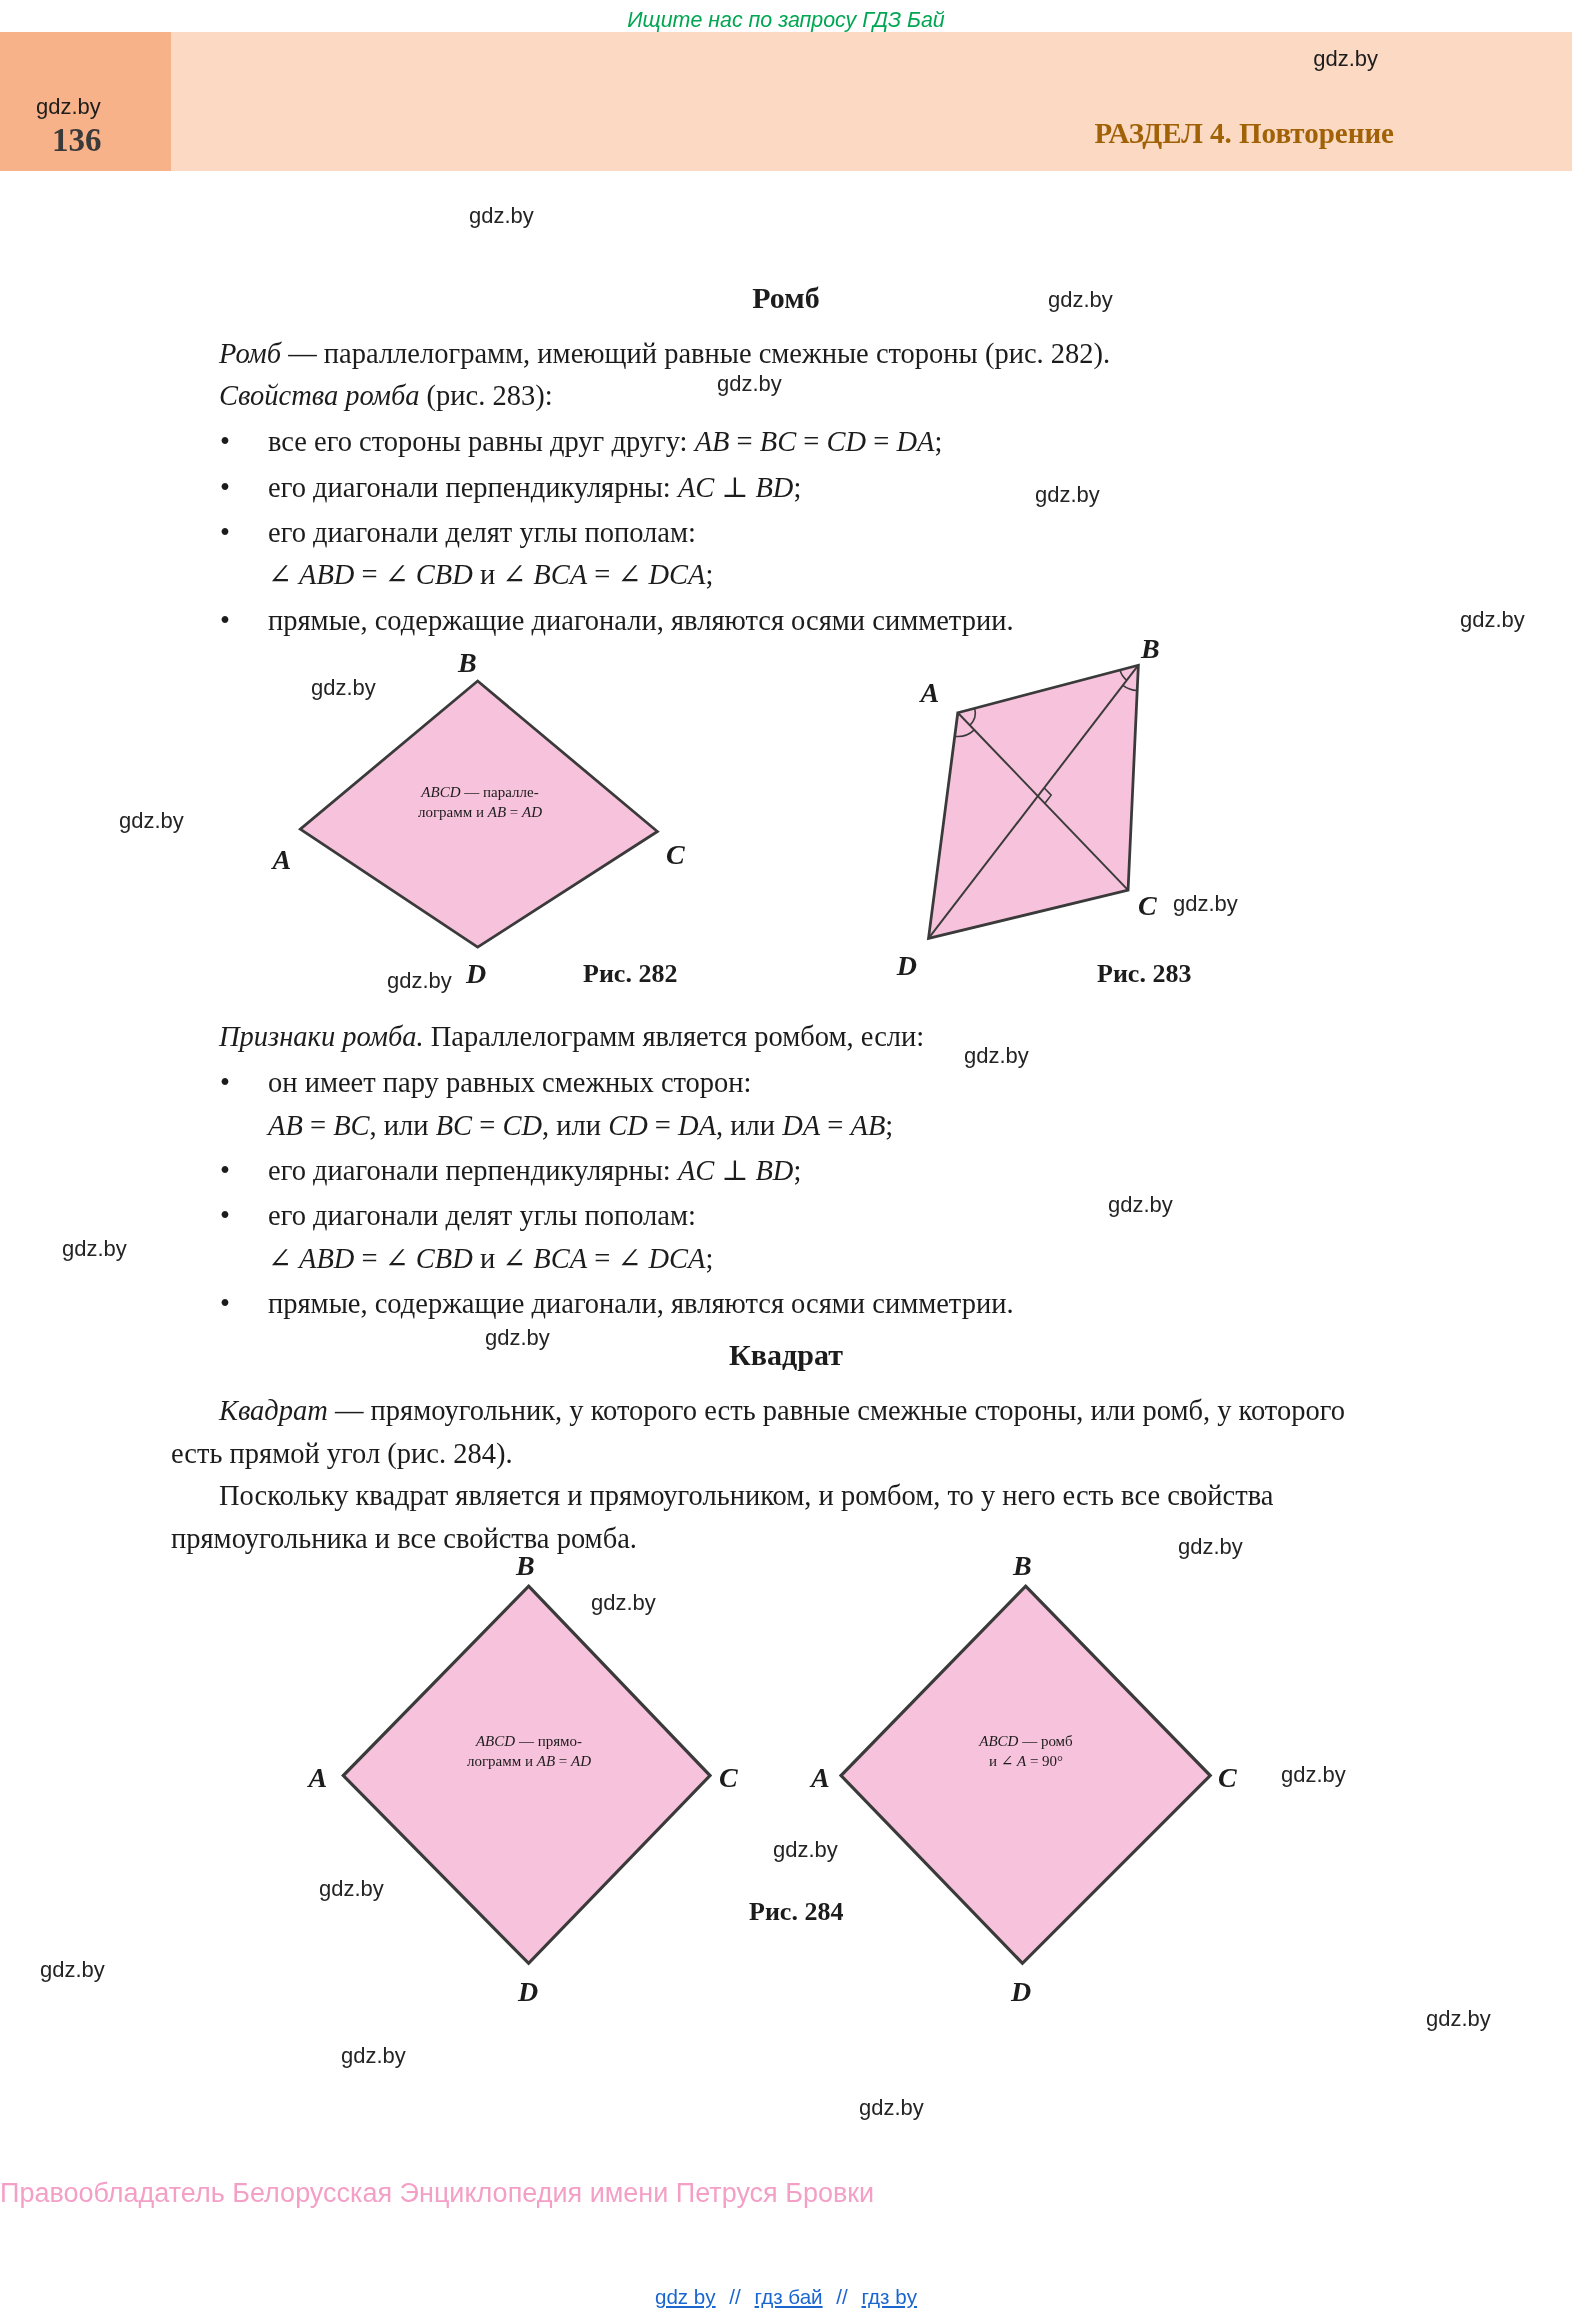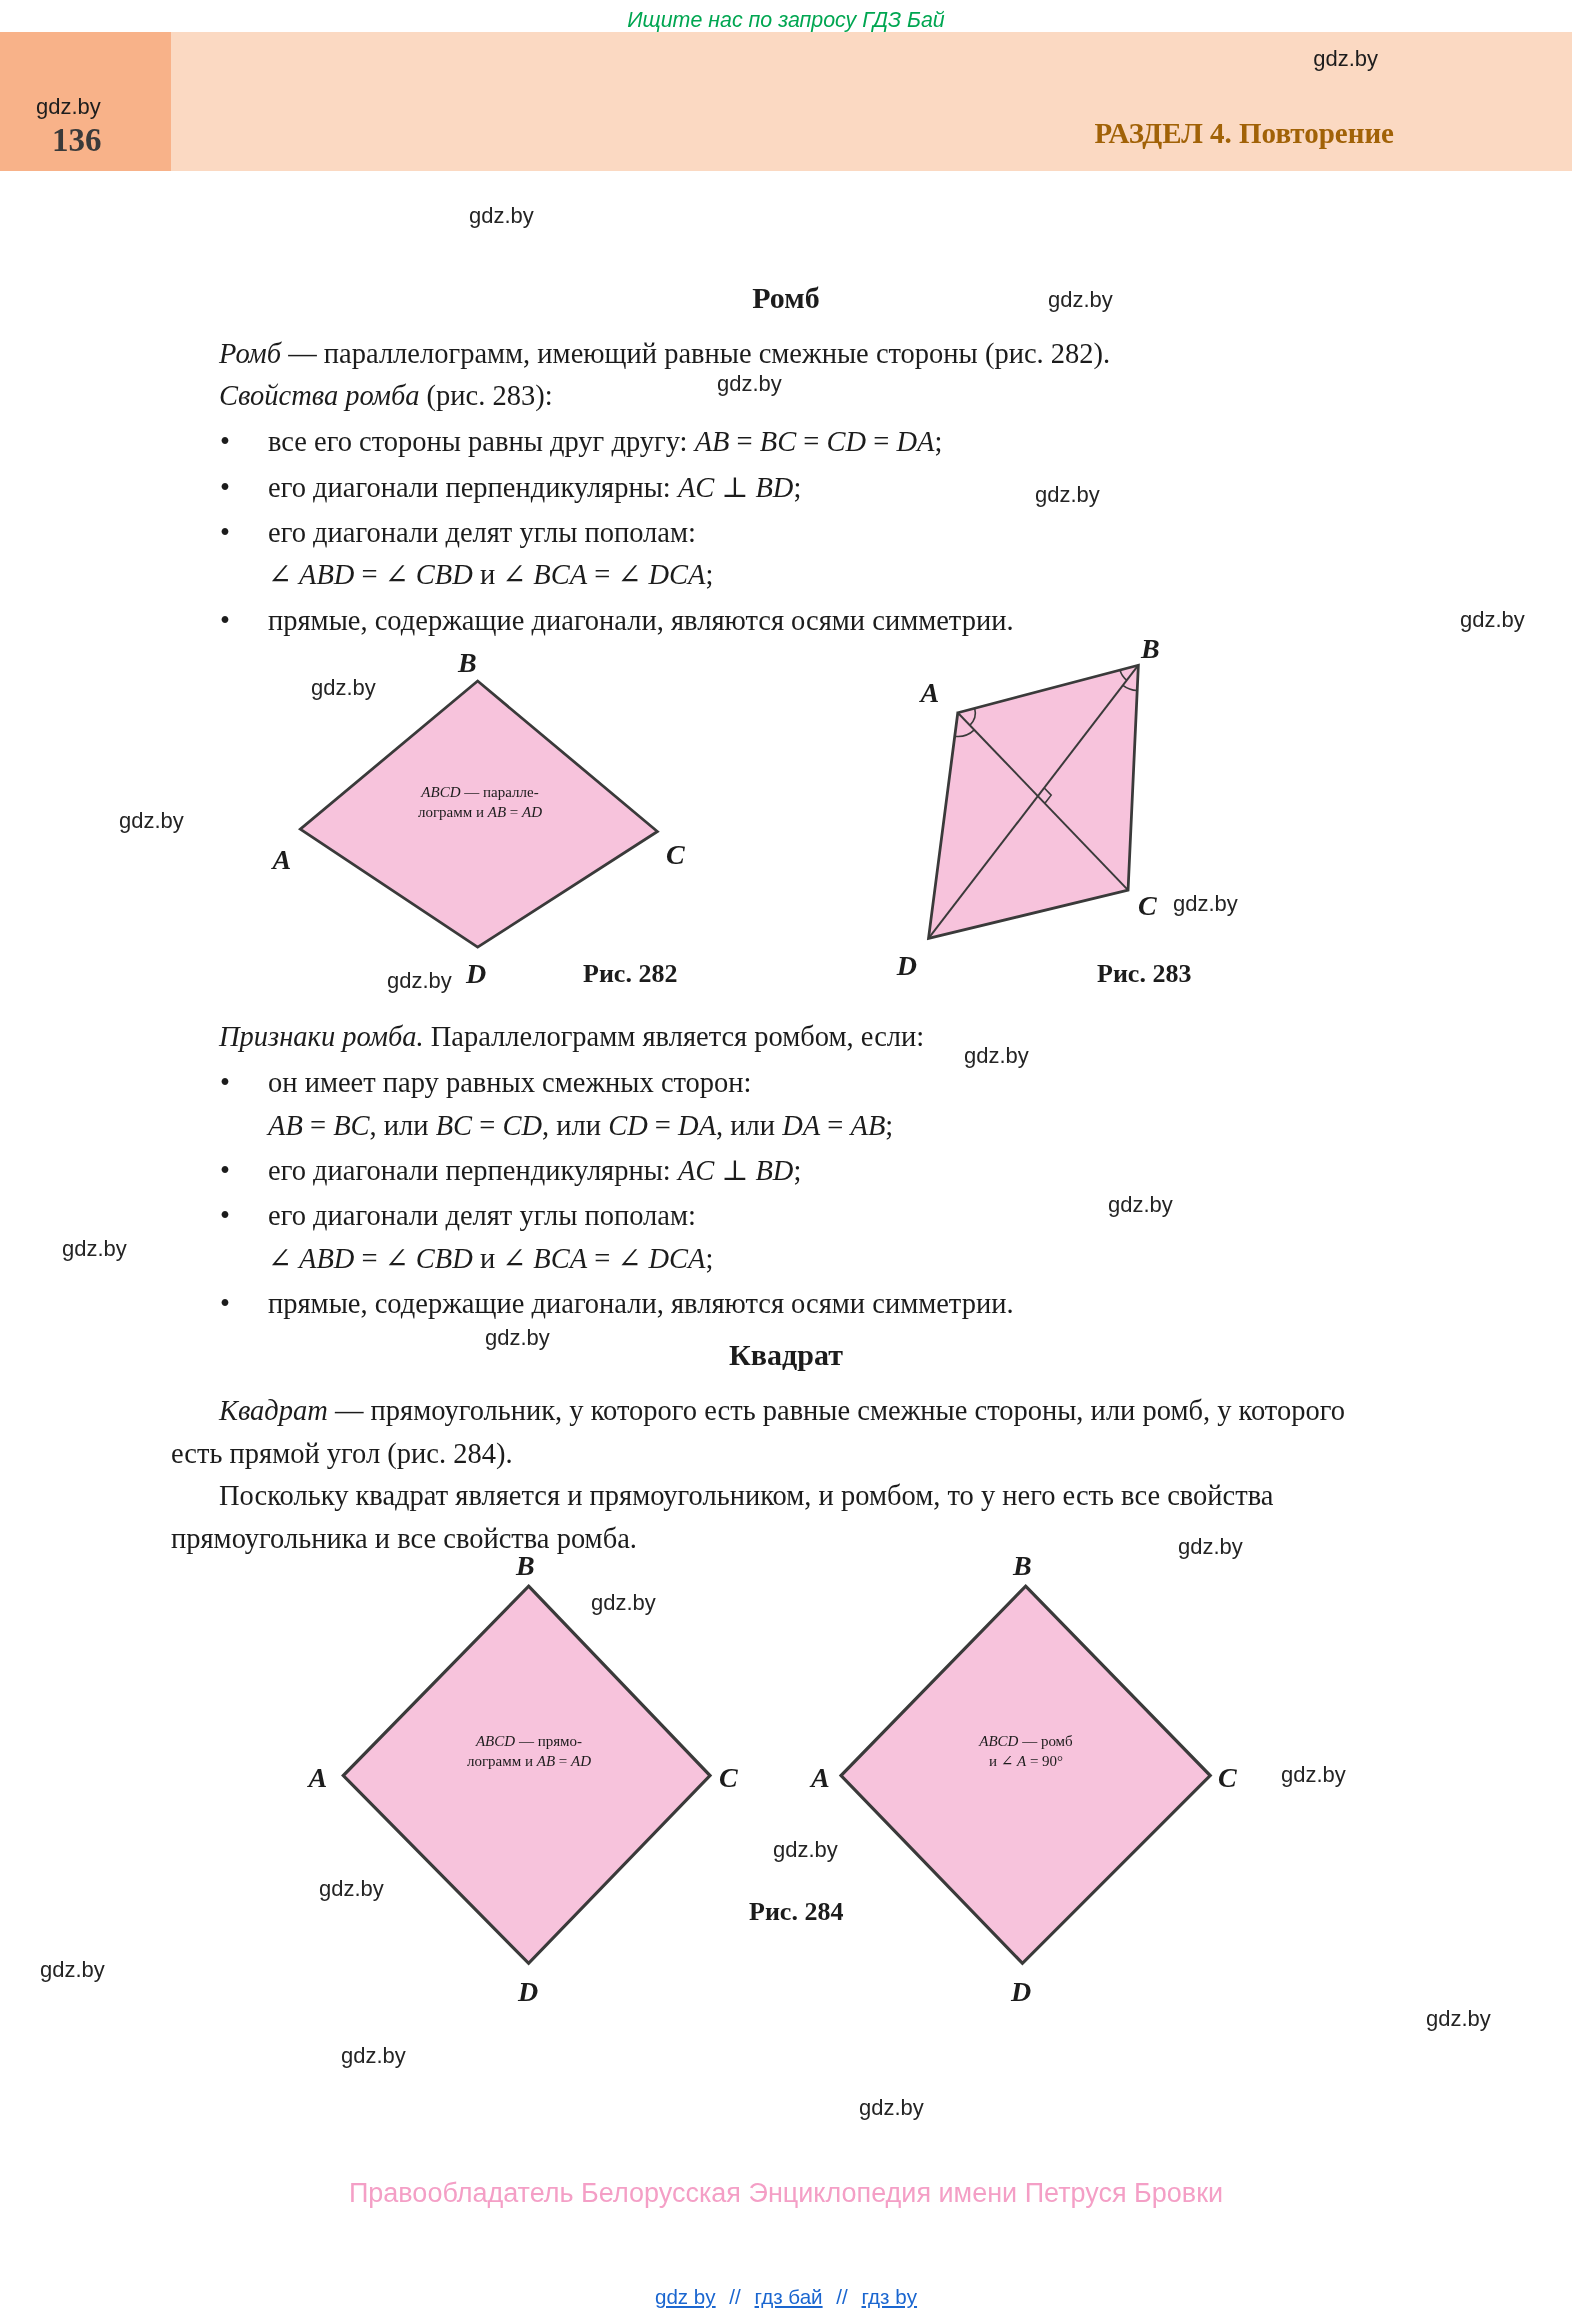--- a/index.html
+++ b/index.html
@@ -25,21 +25,21 @@
   .dot{flex:0 0 97px;padding-left:49px;box-sizing:border-box;}
   .btext{flex:1;}
   .figrow{position:relative;}
   .figrow1{height:366px;margin-top:8px;}
   .figrow2{height:501px;margin-top:6.3px;}
   .fig{position:absolute;}
   .fig svg{display:block;overflow:visible;}
   .vx{position:absolute;font-style:italic;font-weight:bold;font-size:28px;}
   .figlabel{position:absolute;text-align:center;font-size:15px;line-height:1.3;}
   .figcap{position:absolute;font-weight:bold;font-size:26px;white-space:nowrap;}
-  .copyright{position:absolute;top:2178px;left:0;width:100%;text-align:center;
+  .copyright{position:absolute;top:2178px;left:0;width:100%;
         font-family:"Liberation Sans","DejaVu Sans",sans-serif;font-size:27px;color:var(--copyright-pink,#f49fc6);}
   .links{position:absolute;top:2285px;left:0;width:100%;text-align:center;
         font-family:"Liberation Sans","DejaVu Sans",sans-serif;font-size:20.6px;}
   .links a{color:var(--link-blue,#1a66d0);text-decoration:underline;margin:0 8px;cursor:pointer;}
   .links .sep{color:var(--link-blue,#1a66d0);}
 </style>
 </head>
 <body>
 
 <div class="page">

